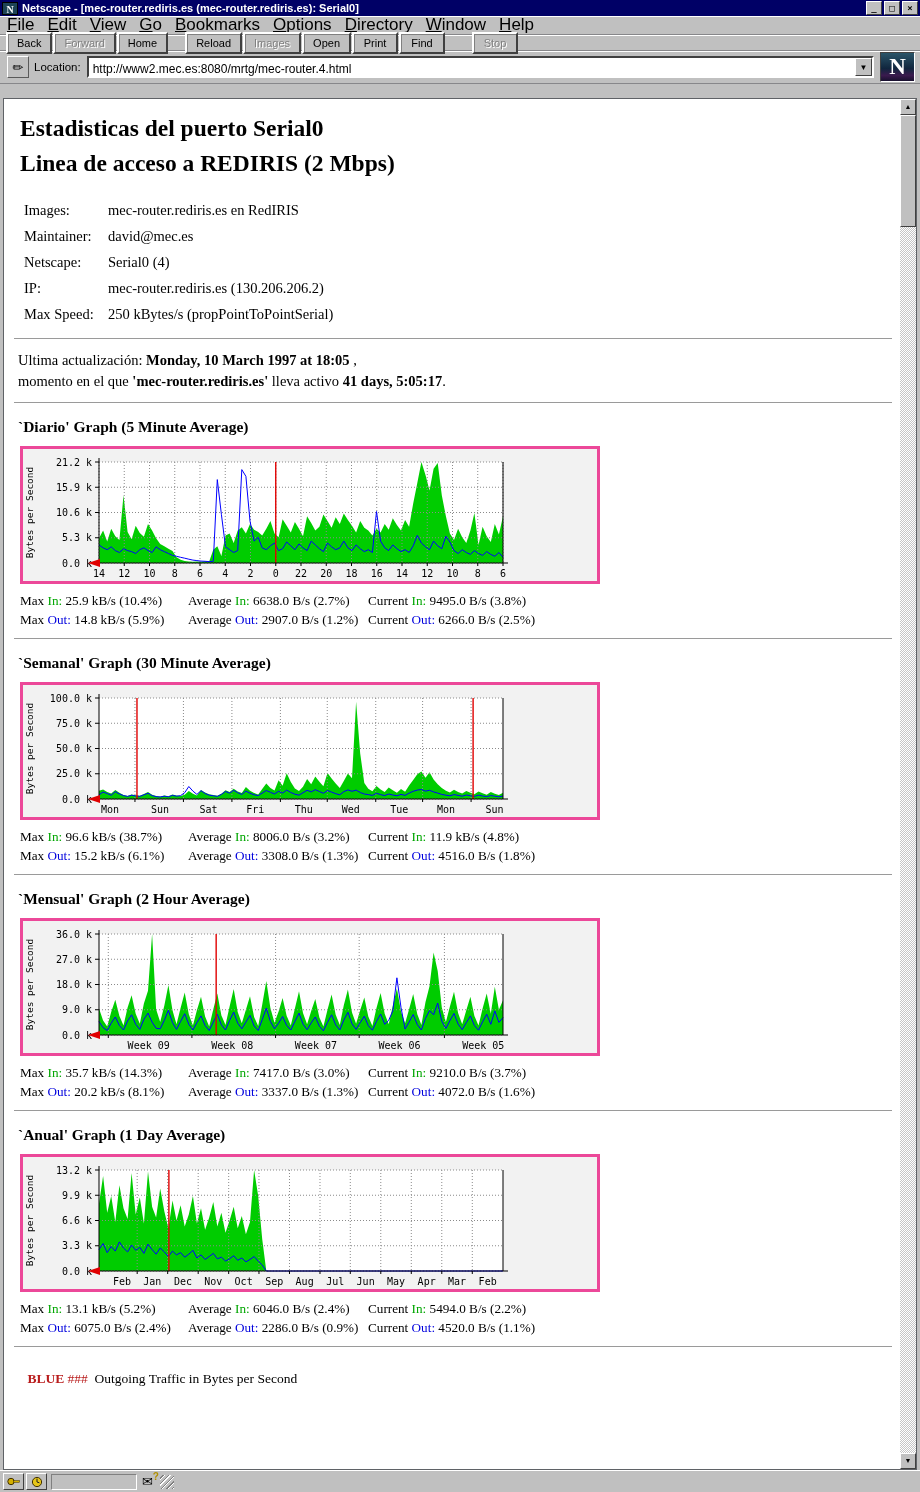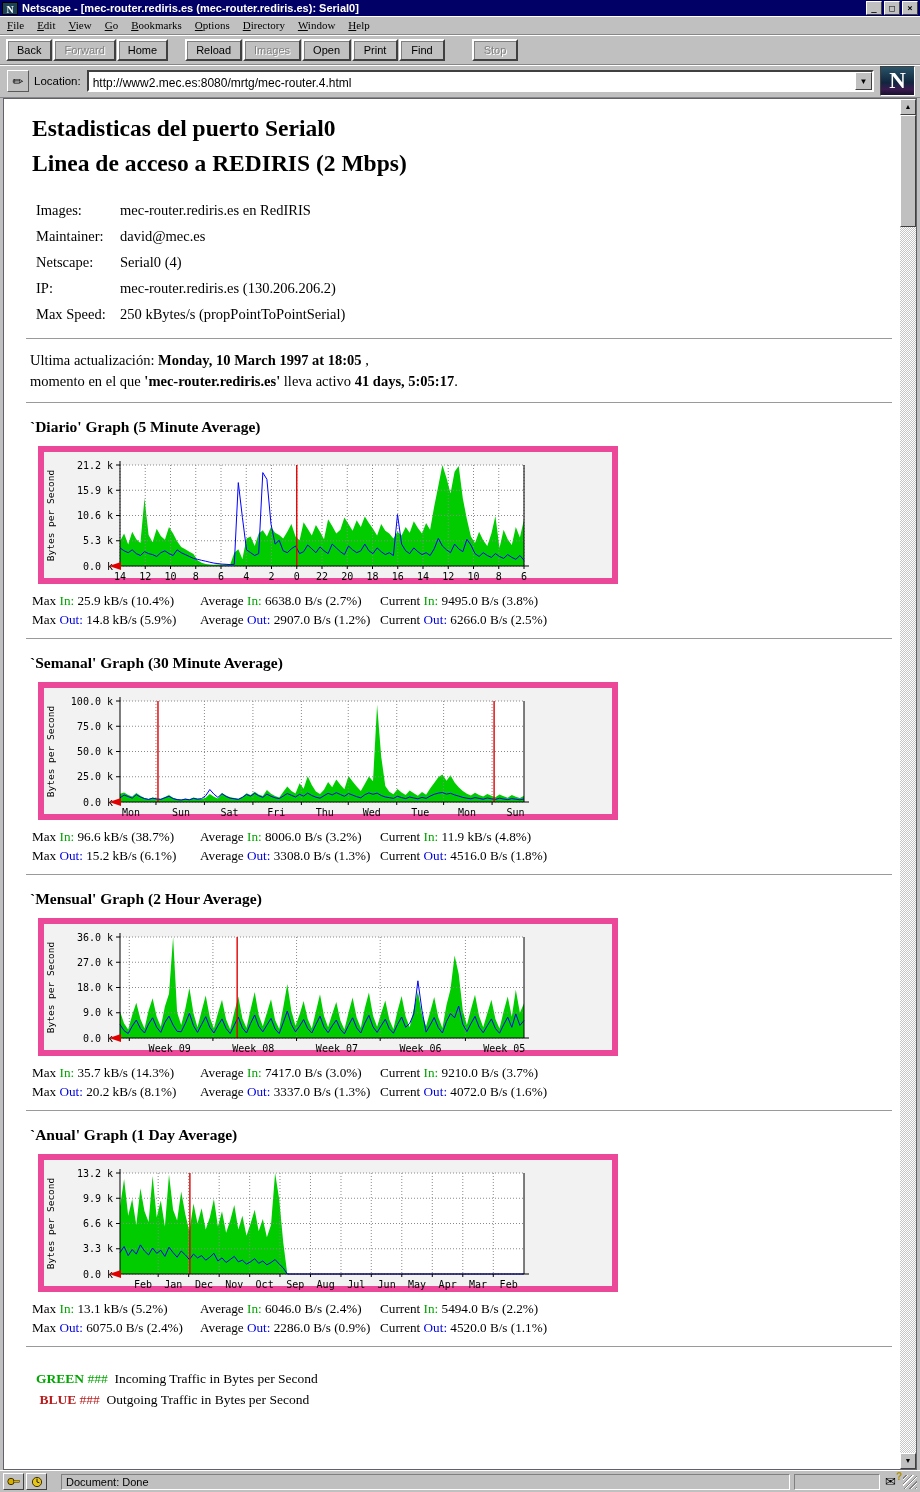--- a/index.html
+++ b/index.html
@@ -16,23 +16,23 @@
   .tb-icon { width:16px; height:13px; background:#1d4456; color:#fff;
     font:bold 10px "Liberation Serif",serif; text-align:center; line-height:13px;
     border:1px solid #000; margin-right:4px; }
   .tb-title { font:bold 11px "Liberation Sans",sans-serif; flex:1;
     white-space:nowrap; overflow:hidden; }
   .winbtn { width:16px; height:14px; background:#c0c0c0; margin-left:2px;
     border:1px solid; border-color:#fff #404040 #404040 #fff;
     color:#000; font:bold 9px "DejaVu Sans Mono",monospace; text-align:center; line-height:12px; }
   .menubar { height:19px; display:flex; align-items:center; padding:0 7px;
     border-bottom:1px solid #87878a; box-shadow:0 1px 0 #ffffff inset; }
-  .mi { display:inline-block; font-size:11px; color:#000; margin-right:13px;font-family:Liberation Serif, serif; }
+  .mi { display:inline-block; font-size:17px; color:#000; margin-right:13px; }
   .mi::first-letter { text-decoration:underline; }
-  .toolbar { height:30px; display:flex; align-items:center; padding:0 6px;
+  .toolbar { height:16px; display:flex; align-items:center; padding:0 6px;
     border-bottom:1px solid #87878a; box-shadow:0 1px 0 #ffffff inset; }
   .tbtn {
     min-width:46px; height:22px; padding:0 9px; margin-right:1px;
     background:#c0c0c0; border:2px solid; border-color:#ffffff #404040 #404040 #ffffff;
     box-shadow:1px 1px 0 #808080 inset; font-size:11px; color:#000;
     display:flex; align-items:center; justify-content:center;
   }
   .tbtn.disabled { color:#808080; text-shadow:1px 1px 0 #ffffff; }
   .tb-gap { width:16px; }
   .locbar { height:33px; display:flex; align-items:center; padding:0 5px;
@@ -57,32 +57,32 @@
   .scrollbar { position:absolute; right:0; top:0; bottom:0; width:16px;
     background:repeating-conic-gradient(#ffffff 0% 25%, #c6c6c6 0% 50%);
     background-size:2px 2px; }
   .sb-btn { width:16px; height:16px; background:#c0c0c0;
     border:1px solid; border-color:#fff #404040 #404040 #fff;
     font-size:7px; text-align:center; line-height:14px; color:#000; }
   .sb-down { position:absolute; bottom:0; }
   .sb-thumb { position:absolute; top:16px; width:16px; height:112px; background:#c0c0c0;
     border:1px solid; border-color:#fff #404040 #404040 #fff; }
   .doc { position:absolute; left:0; right:16px; top:0; bottom:0; background:#fff;
-    padding:6px 8px 0 22px; font-family:"Liberation Serif",serif; color:#000; overflow:hidden; }
+    padding:6px 8px 0 10px; font-family:"Liberation Serif",serif; color:#000; overflow:hidden; }
   h1.pagetitle { font-size:23.5px; margin:6px 0 16px 6px; line-height:1.5;
     font-family:"Liberation Serif",serif; }
   table.info { margin-left:10px; border-collapse:collapse; font-size:14.5px; }
   table.info td { padding:4.5px 0; }
   table.info td.lbl { width:84px; }
   hr.nshr { border:0; border-top:1px solid #9a9a9a; border-bottom:1px solid #ffffff;
     margin:10px 0; }
   .updated { font-size:14.5px; margin:10px 0 8px 4px; line-height:1.45; }
   .sec-title { font-size:15.5px; font-weight:bold; margin:14px 0 10px 4px; }
-  .graph { width:580px; height:138px; margin-left:12px; background:#f2f2f2;
-    border:6px solid #ec4899; }
+  .graph { width:580px; height:138px; margin-left:6px; background:#f2f2f2;
+    border:3px solid #ec4899; }
   .stats { margin:9px 0 10px 6px; font-size:13.2px; display:grid;
     grid-template-columns:168px 180px auto; row-gap:3px; width:520px; }
   .dir-in { color:#00a600; }
   .dir-out { color:#0000dd; }
   .legend { margin:20px 0 0 10px; font-size:13.5px; line-height:1.6; }
   .lg-name { font-weight:bold; }
   .lg-green { color:#00a600; }
   .lg-blue { color:#b91c1c; }
   
   .statusbar { position:absolute; left:0; right:0; bottom:0; height:22px;
@@ -462,23 +462,20 @@
       <span><span>Average </span><span class="dir-in">In:</span><span> 6046.0 B/s (2.4%)</span></span>
       <span><span>Current </span><span class="dir-in">In:</span><span> 5494.0 B/s (2.2%)</span></span>
       <span><span>Max </span><span class="dir-out">Out:</span><span> 6075.0 B/s (2.4%)</span></span>
       <span><span>Average </span><span class="dir-out">Out:</span><span> 2286.0 B/s (0.9%)</span></span>
       <span><span>Current </span><span class="dir-out">Out:</span><span> 4520.0 B/s (1.1%)</span></span>
     </div>
     <hr class="nshr">
 
     <div class="legend">
       <div>
-        <span class="lg-name lg-green">GREEN</span>&nbsp;<span class="lg-green">###</span>&nbsp;&nbsp;<span>Incoming Traffic in Bytes per Second</span>
-      </div>
-      <div>
         &nbsp;<span class="lg-name lg-blue">BLUE</span>&nbsp;<span class="lg-blue">###</span>&nbsp;&nbsp;<span>Outgoing Traffic in Bytes per Second</span>
       </div>
     </div>
 
   </div>
 
   <div class="scrollbar">
     <div class="sb-btn">▲</div>
     <div class="sb-thumb"></div>
     <div class="sb-btn sb-down">▼</div>
@@ -492,17 +489,16 @@
         <rect x="6.5" y="4.6" width="6" height="1.8" fill="#d4af00" stroke="#403000" stroke-width="0.5"></rect>
       </svg>
   </div>
   <div class="st-icon">
     <svg width="12" height="12" viewBox="0 0 12 12">
         <circle cx="6" cy="6" r="4.6" fill="#e6c619" stroke="#403000"></circle>
         <line x1="6" y1="6" x2="6" y2="2.6" stroke="#202020"></line>
         <line x1="6" y1="6" x2="8.4" y2="6.8" stroke="#202020"></line>
       </svg>
   </div>
-  <div class="st-field st-main">Document: Done</div>
   <div class="st-field st-small"></div>
   <div class="mail"><span>✉</span><span class="q">?</span></div>
   <div class="grip"></div>
 </div>
 
 </body></html>

